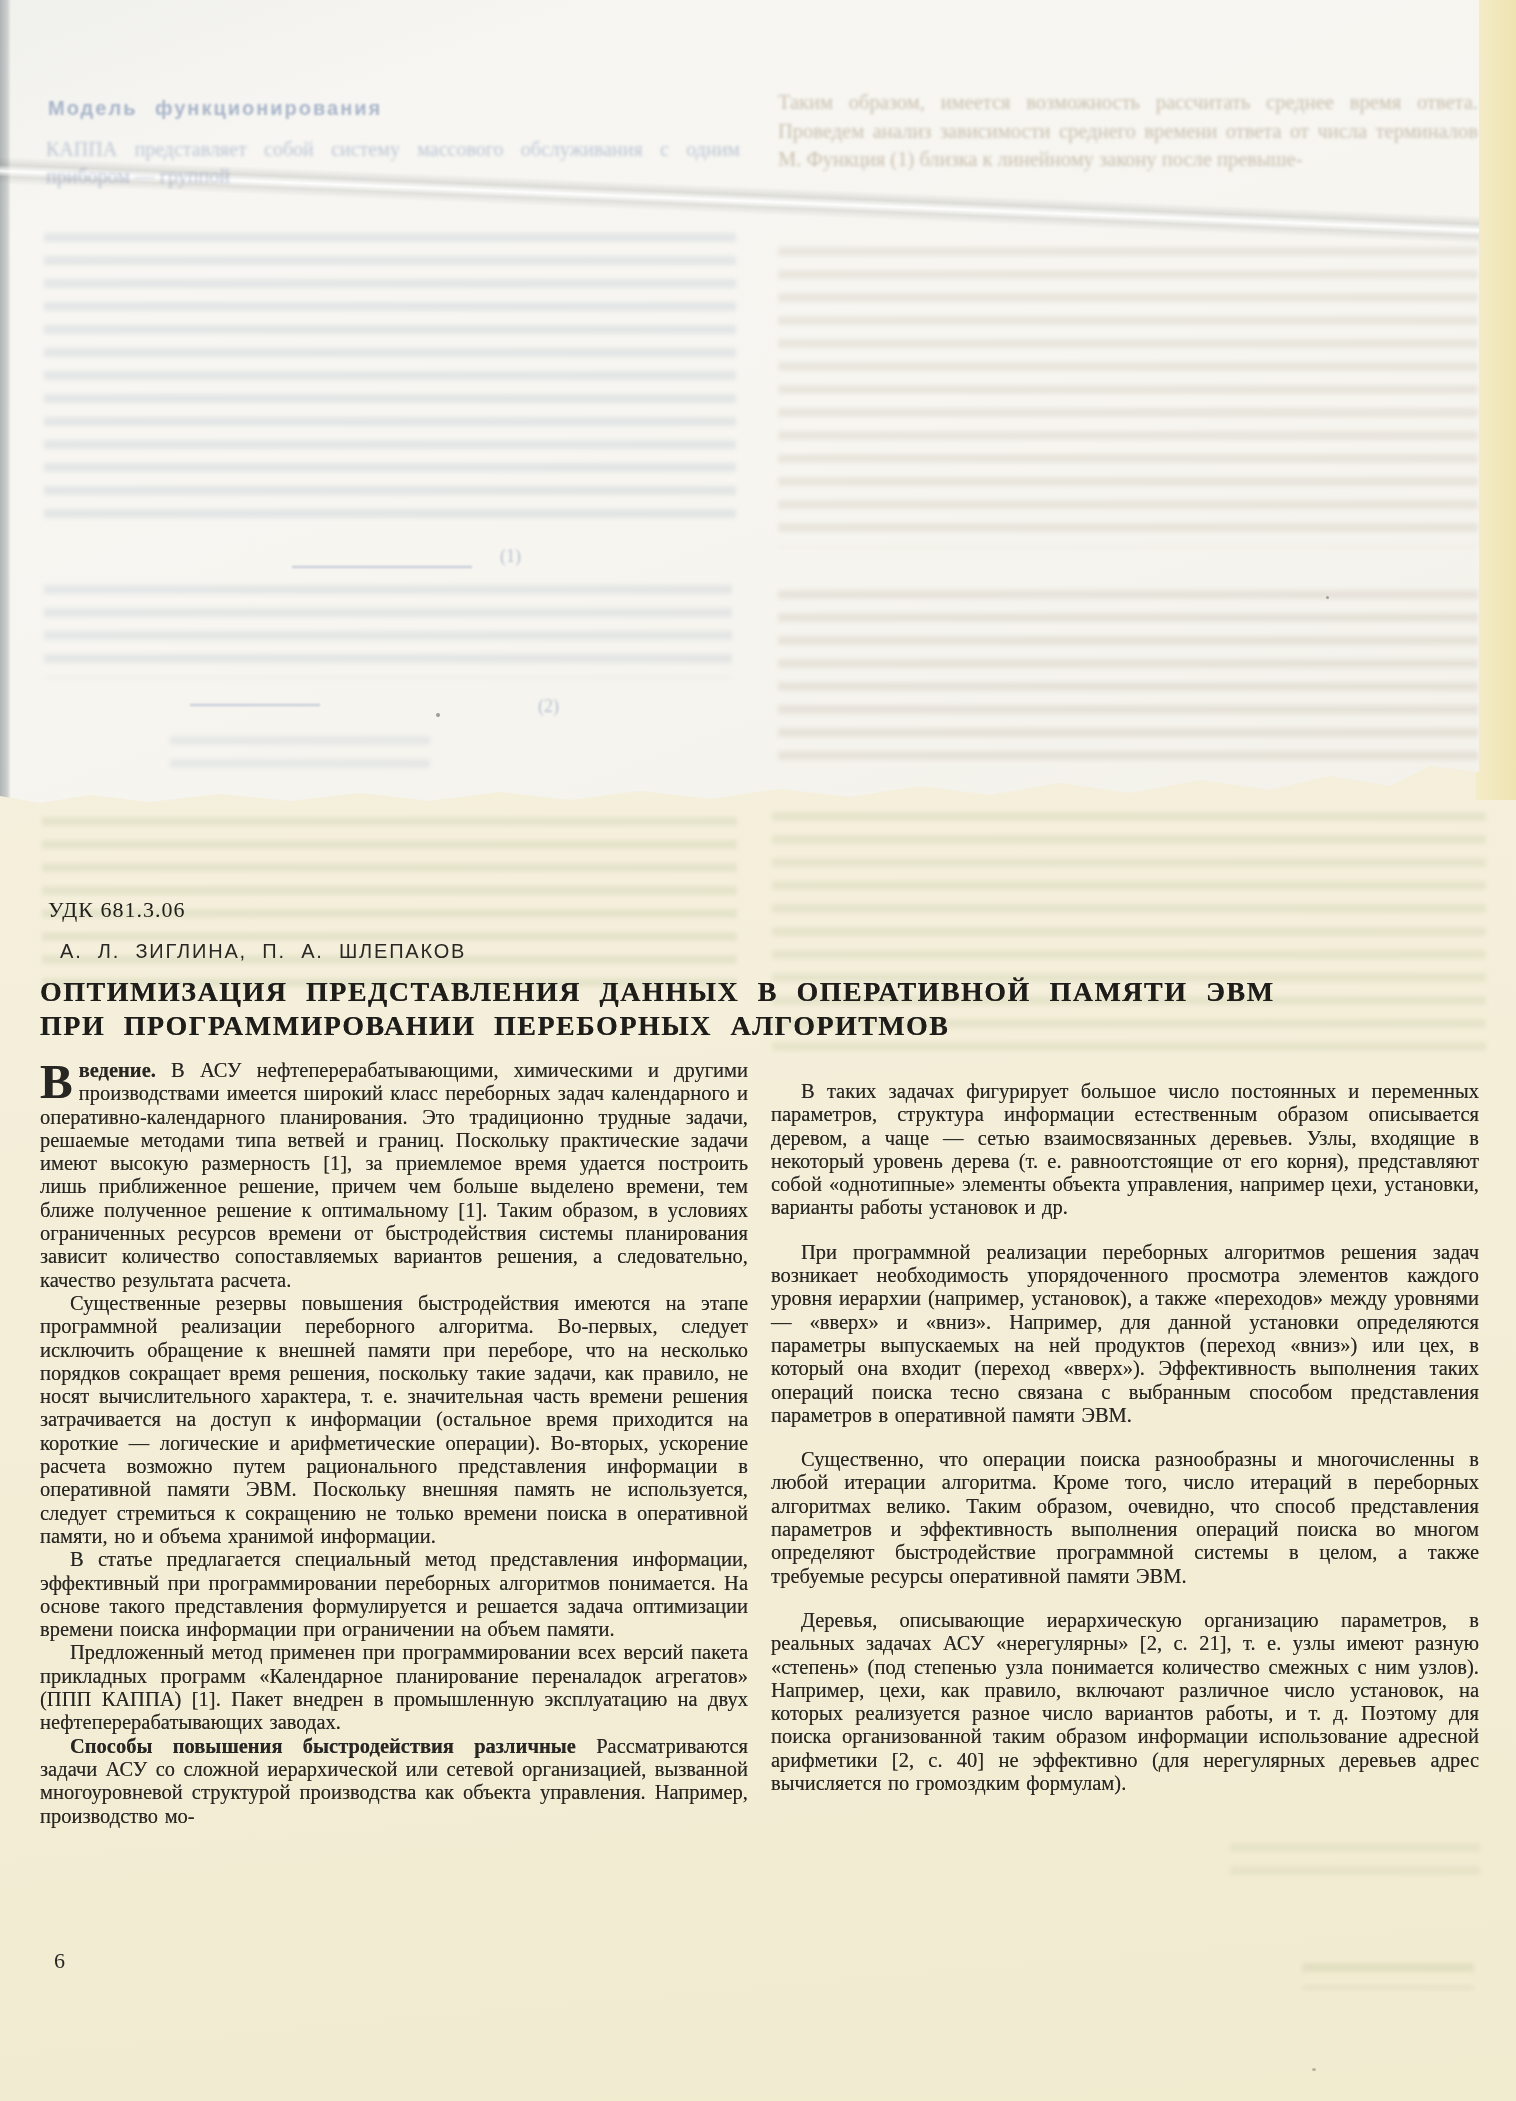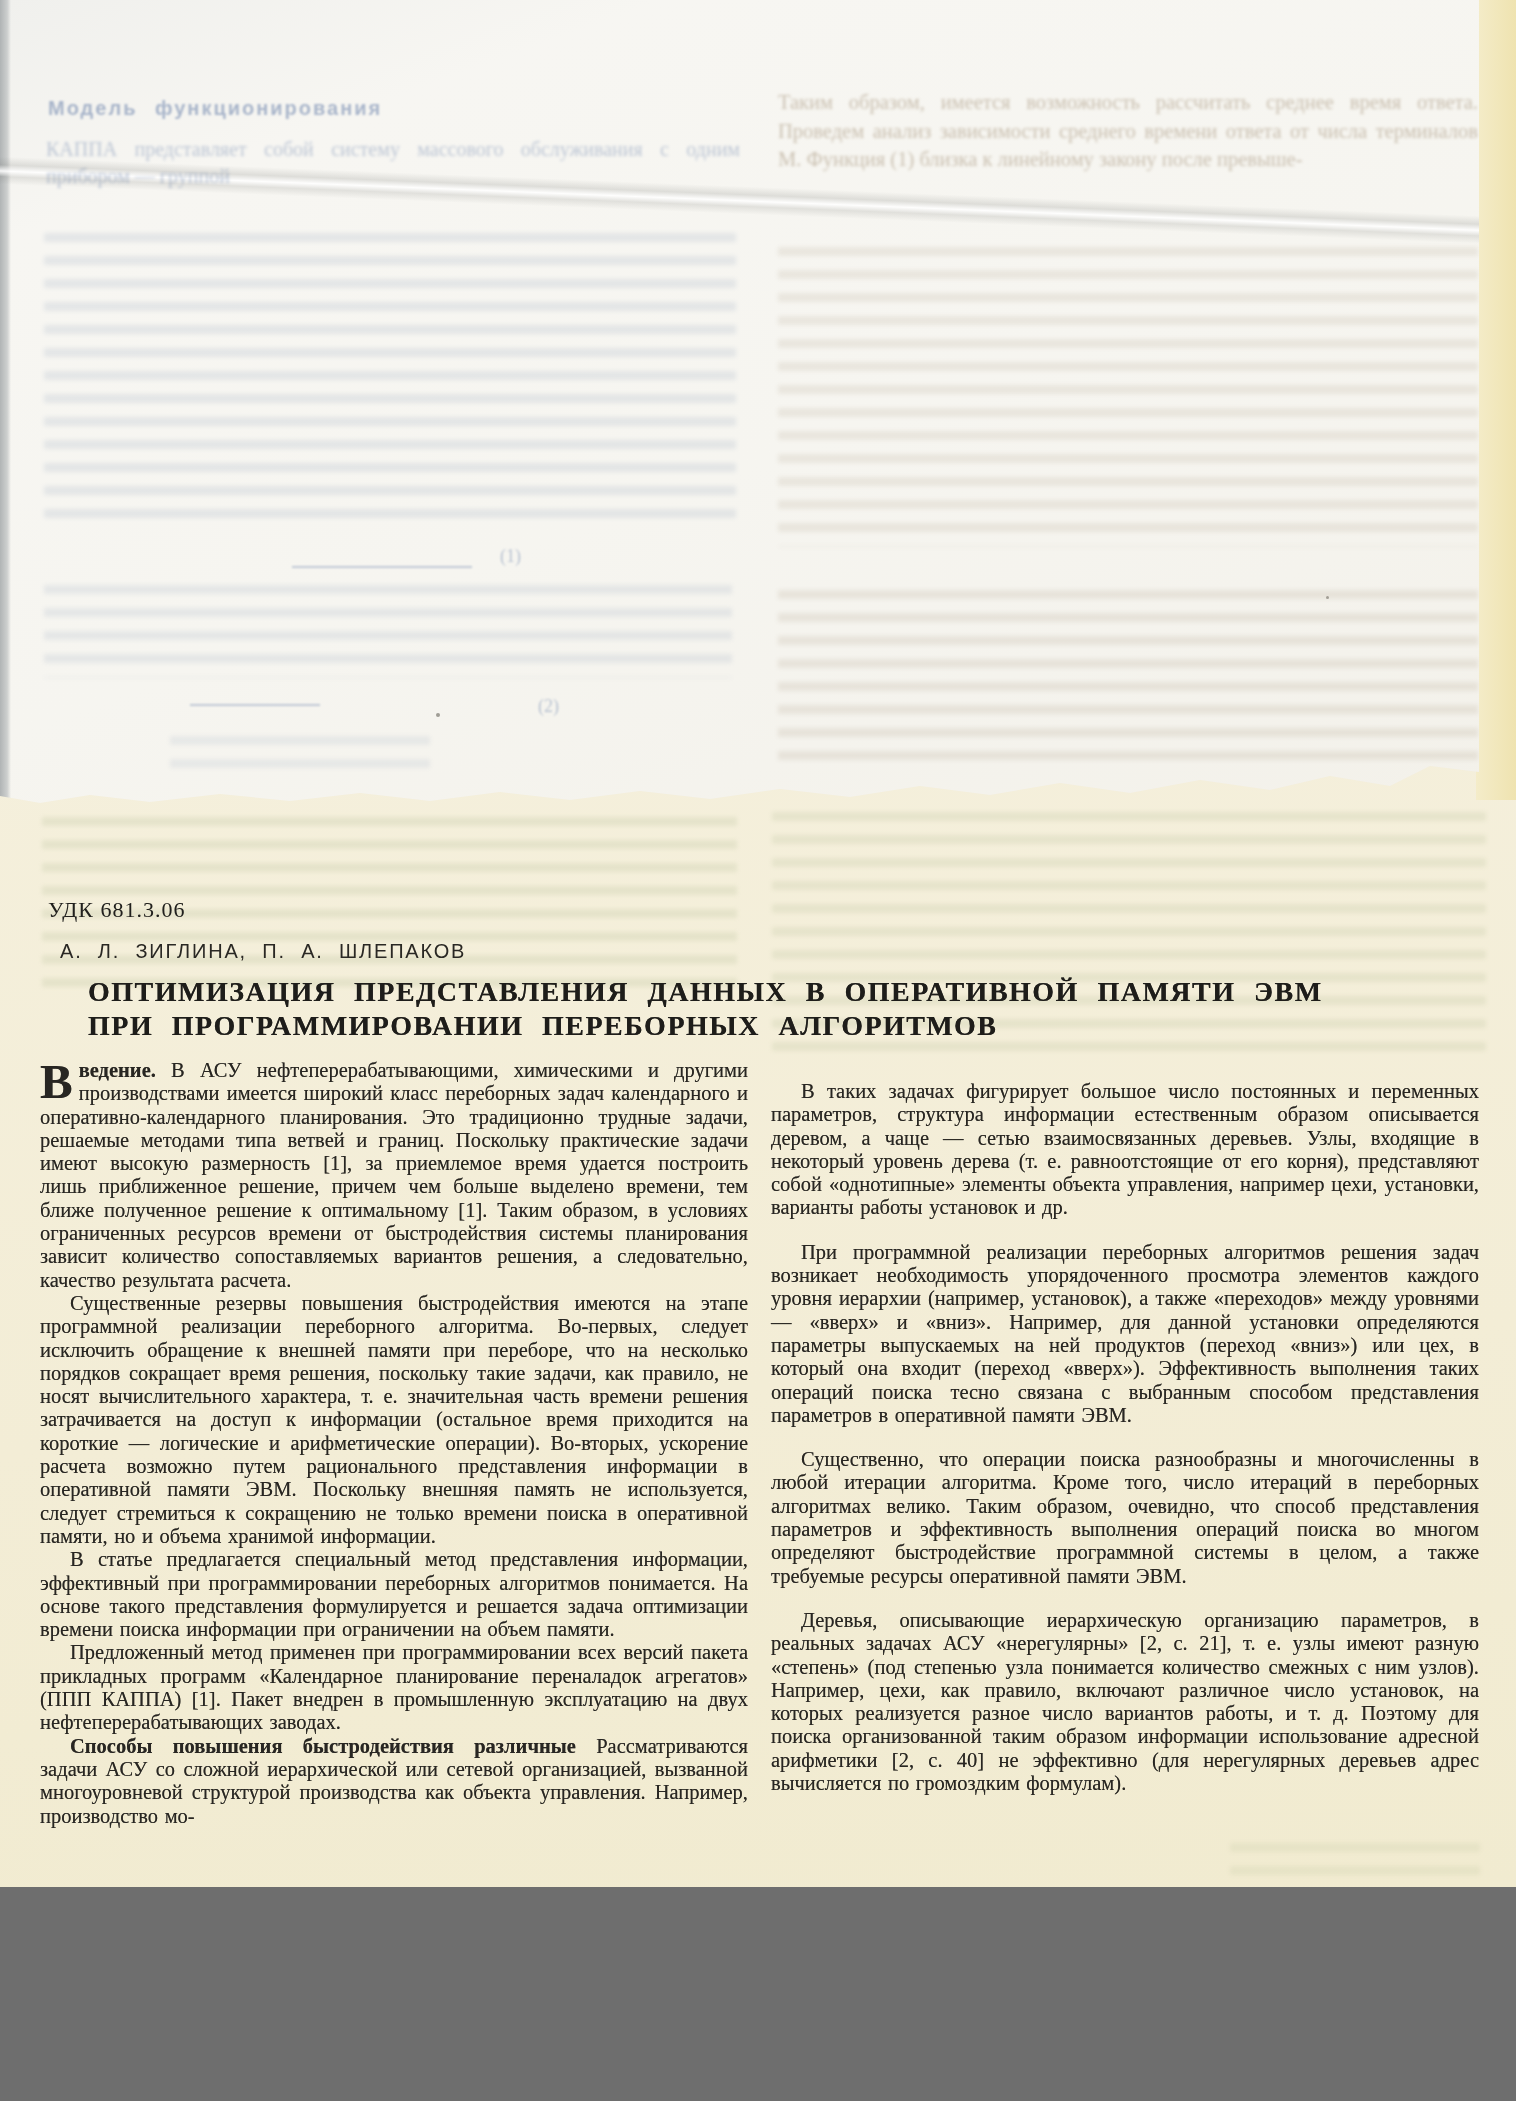--- a/index.html
+++ b/index.html
@@ -1,17 +1,17 @@
 <!DOCTYPE html>
 <html><head>
 <meta charset="utf-8">
 <style>
   html,body{margin:0;padding:0;}
   body{width:1516px;height:2101px;overflow:hidden;background:#6e6e6e;}
-  #scan{position:relative;width:1516px;height:1887px;overflow:hidden;
+  #scan{position:relative;width:1516px;height:2101px;overflow:hidden;
         background:linear-gradient(175deg,#f8f4e8 0%,#f5f0dd 30%,#f3edd6 72%,#f1ebd0 100%);
         font-family:"Liberation Serif",serif;}
 
   
   .edge-strip{position:absolute;right:0;top:0;width:40px;height:800px;
               background:linear-gradient(90deg,#f4ecc9,#efe3b0);}
 
   
   .sheet{position:absolute;left:0;top:0;width:1479px;height:806px;z-index:5;
          background:linear-gradient(160deg,#f0f0ed 0%,#f7f6f2 18%,#f6f5f0 55%,#f3f1ea 100%);
@@ -47,21 +47,21 @@
   
   .udk{position:absolute;left:48px;top:897px;z-index:2;font:22px "Liberation Serif",serif;
        color:#21201d;letter-spacing:1px;}
   .authors{position:absolute;left:60px;top:940px;z-index:2;
            font:20px "Liberation Sans",sans-serif;color:#2a2824;
            letter-spacing:1.8px;word-spacing:8px;}
   .title{position:absolute;left:40px;top:975px;width:1450px;z-index:2;
          font-family:"Liberation Serif",serif;font-weight:700;font-size:28px;line-height:34px;
          color:#1e1d1a;letter-spacing:1.5px;word-spacing:10px;
          text-shadow:0 0 .5px rgba(30,29,26,.8);}
-  .title span{display:block;margin-left:48px;}
+  .title span{display:block;}
   .col{position:absolute;top:1059px;width:708px;z-index:2;
        font-family:"Liberation Serif",serif;font-size:20.5px;line-height:23.3px;
        color:#282622;text-align:justify;word-spacing:1.5px;
        text-shadow:0 0 .4px rgba(40,38,34,.6);}
   #left-col{left:40px;}
   #right-col{left:771px;}
   .col p{margin:0;}
   .col p.indent{text-indent:30px;}
   .col p.gap{margin-top:21px;}
   .col b{font-weight:700;}

